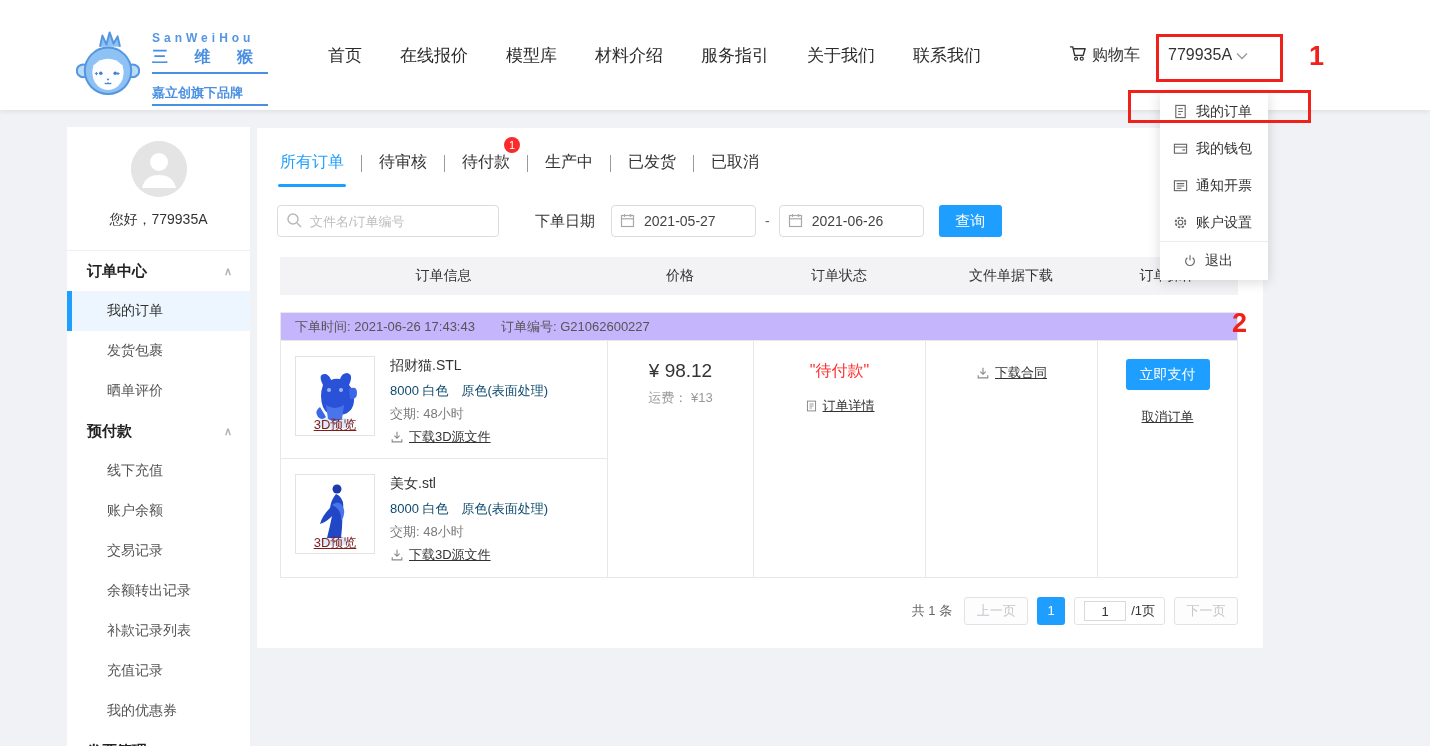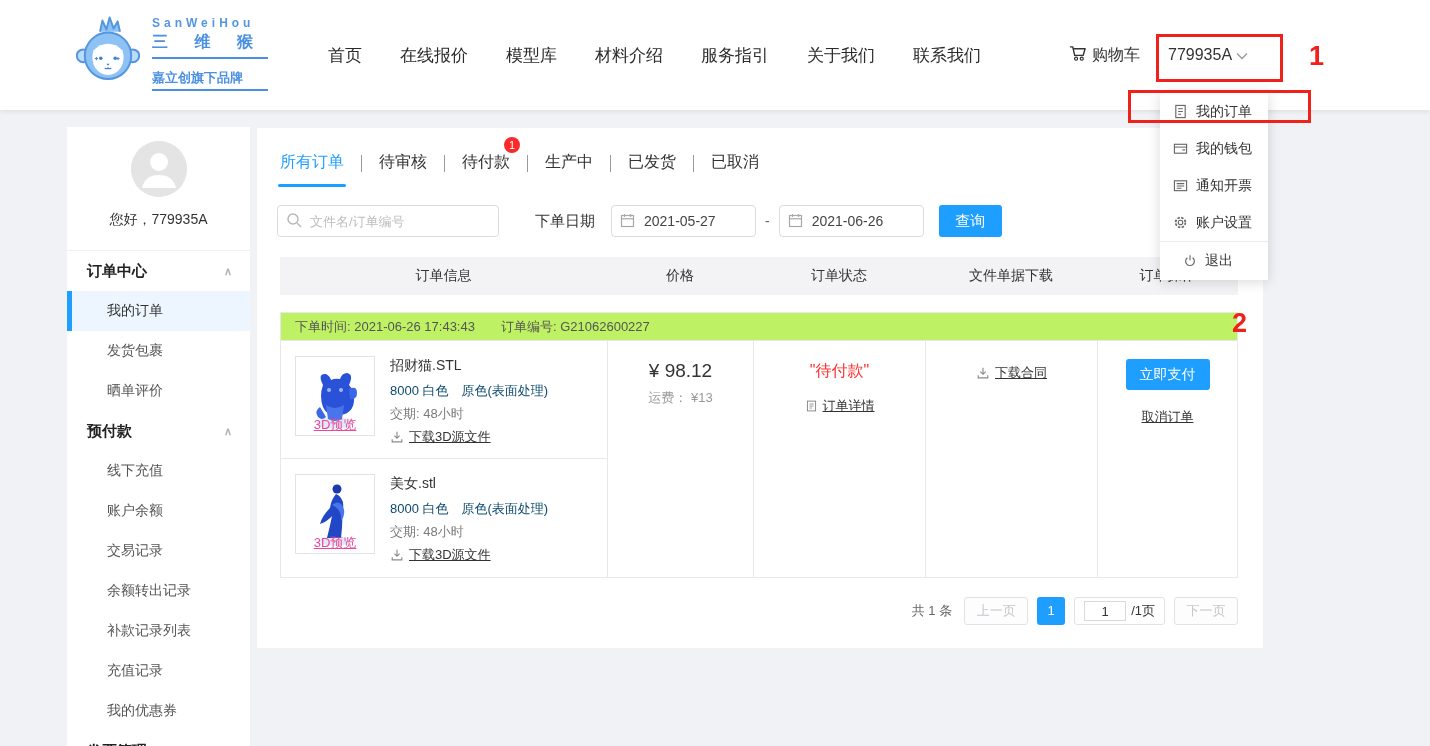--- a/index.html
+++ b/index.html
@@ -1,21 +1,21 @@
 <!DOCTYPE html>
 <html><head>
 <meta charset="utf-8">
 <style>
   * { margin:0; padding:0; box-sizing:border-box; }
   body { font-family:"Liberation Sans", sans-serif; }
   .screen { position:relative; width:1430px; height:746px; background:#f0f2f5; overflow:hidden; font-family:"Liberation Sans", sans-serif; }
 
   
   .header { position:absolute; left:0; top:0; width:1430px; height:110px; background:#fff; box-shadow:0 2px 4px rgba(0,0,0,.07); z-index:2; }
-  .logo { position:absolute; left:76px; top:14px; display:flex; align-items:center; }
+  .logo { position:absolute; left:76px; top:29px; display:flex; align-items:center; }
   .logo-text { margin-left:12px; width:116px; color:#4a90e2; }
   .logo-en { font-size:12px; font-weight:bold; letter-spacing:4px; color:#5596e0; }
   .logo-zh { font-size:16px; font-weight:bold; letter-spacing:11px; margin-top:2px; white-space:nowrap; }
   .logo-sub { margin-top:4px; padding:10px 0 2px 0; border-top:2px solid #4a90e2; border-bottom:2px solid #4a90e2; font-size:13px; font-weight:bold; white-space:nowrap; }
   .nav { position:absolute; left:328px; top:0; height:110px; display:flex; align-items:center; gap:38px; }
   .nav-item { font-size:17px; color:#2b2b2b; cursor:pointer; white-space:nowrap; }
   .cart { position:absolute; left:1068px; top:0; height:110px; display:flex; align-items:center; gap:5px; font-size:16px; color:#333; cursor:pointer; }
   .user-trigger { position:absolute; left:1168px; top:0; height:110px; display:flex; align-items:center; gap:4px; font-size:16px; color:#333; cursor:pointer; }
 
   
@@ -47,30 +47,30 @@
   .date-box input { width:100%; height:100%; border:1px solid #dcdcdc; border-radius:4px; padding:0 8px 0 32px; font-size:14px; color:#444; outline:none; font-family:"Liberation Sans",sans-serif; }
   .date-dash { margin:0 9px; color:#666; font-size:14px; }
   .cal-icon { position:absolute; left:9px; top:8px; }
   .query-btn { margin-left:15px; width:63px; height:32px; background:#1e9fff; color:#fff; font-size:15px; border:none; border-radius:3px; cursor:pointer; font-family:"Liberation Sans",sans-serif; }
 
   .table-head { position:absolute; left:23px; top:129px; width:958px; height:38px; background:#f3f3f5; display:flex; align-items:center; }
   .th { font-size:14px; color:#333; text-align:center; }
   .th:nth-child(1){width:327px;} .th:nth-child(2){width:146px;} .th:nth-child(3){width:172px;} .th:nth-child(4){width:172px;} .th:nth-child(5){width:141px;}
 
   .order-card { position:absolute; left:23px; top:184px; width:958px; border:1px solid #e8e8e8; }
-  .order-head { height:28px; background:#bef264; border-bottom:1px solid #e8e8e8; display:flex; align-items:center; padding-left:14px; font-size:13px; color:#555; gap:26px; }
+  .order-head { height:28px; background:#c4b5fd; border-bottom:1px solid #e8e8e8; display:flex; align-items:center; padding-left:14px; font-size:13px; color:#555; gap:26px; }
   .order-body { display:flex; height:236px; }
   .col-items { width:326px; }
   .col { border-left:1px solid #e8e8e8; display:flex; flex-direction:column; align-items:center; }
   .col-price{width:146px;} .col-status{width:172px;} .col-files{width:172px;} .col-actions{width:140px;}
   .item-row { height:118px; display:flex; padding:15px 0 0 14px; }
   .item-row.first { border-bottom:1px solid #e8e8e8; }
   .thumb { position:relative; width:80px; height:80px; border:1px solid #e3e3e3; flex:none; }
   .thumb svg { display:block; }
-  .preview-link { position:absolute; bottom:1px; left:0; width:100%; text-align:center; font-size:13px; color:#ec4899; text-decoration:underline; cursor:pointer; }
+  .preview-link { position:absolute; bottom:1px; left:0; width:100%; text-align:center; font-size:13px; color:#7f1d1d; text-decoration:underline; cursor:pointer; }
   .item-info { margin-left:15px; padding-top:1px; }
   .item-name { font-size:14px; color:#333; margin-bottom:7px; }
   .item-specs { font-size:13px; color:#0c4a6e; margin-bottom:5px; white-space:pre;text-align:right; }
   .item-delivery { font-size:13px; color:#7a7a7a; margin-bottom:5px; }
   .dl-link { display:flex; align-items:center; gap:5px; font-size:13px; color:#333; cursor:pointer; }
   .dl-link span { text-decoration:underline; }
   .price-main { margin-top:19px; font-size:19px; color:#333; }
   .price-ship { margin-top:7px; font-size:13px; color:#999; }
   .status-text { margin-top:20px; font-size:16px; color:#fd2f2f; }
   .detail-link { margin-top:15px; display:flex; align-items:center; gap:5px; font-size:13px; color:#333; cursor:pointer; }

